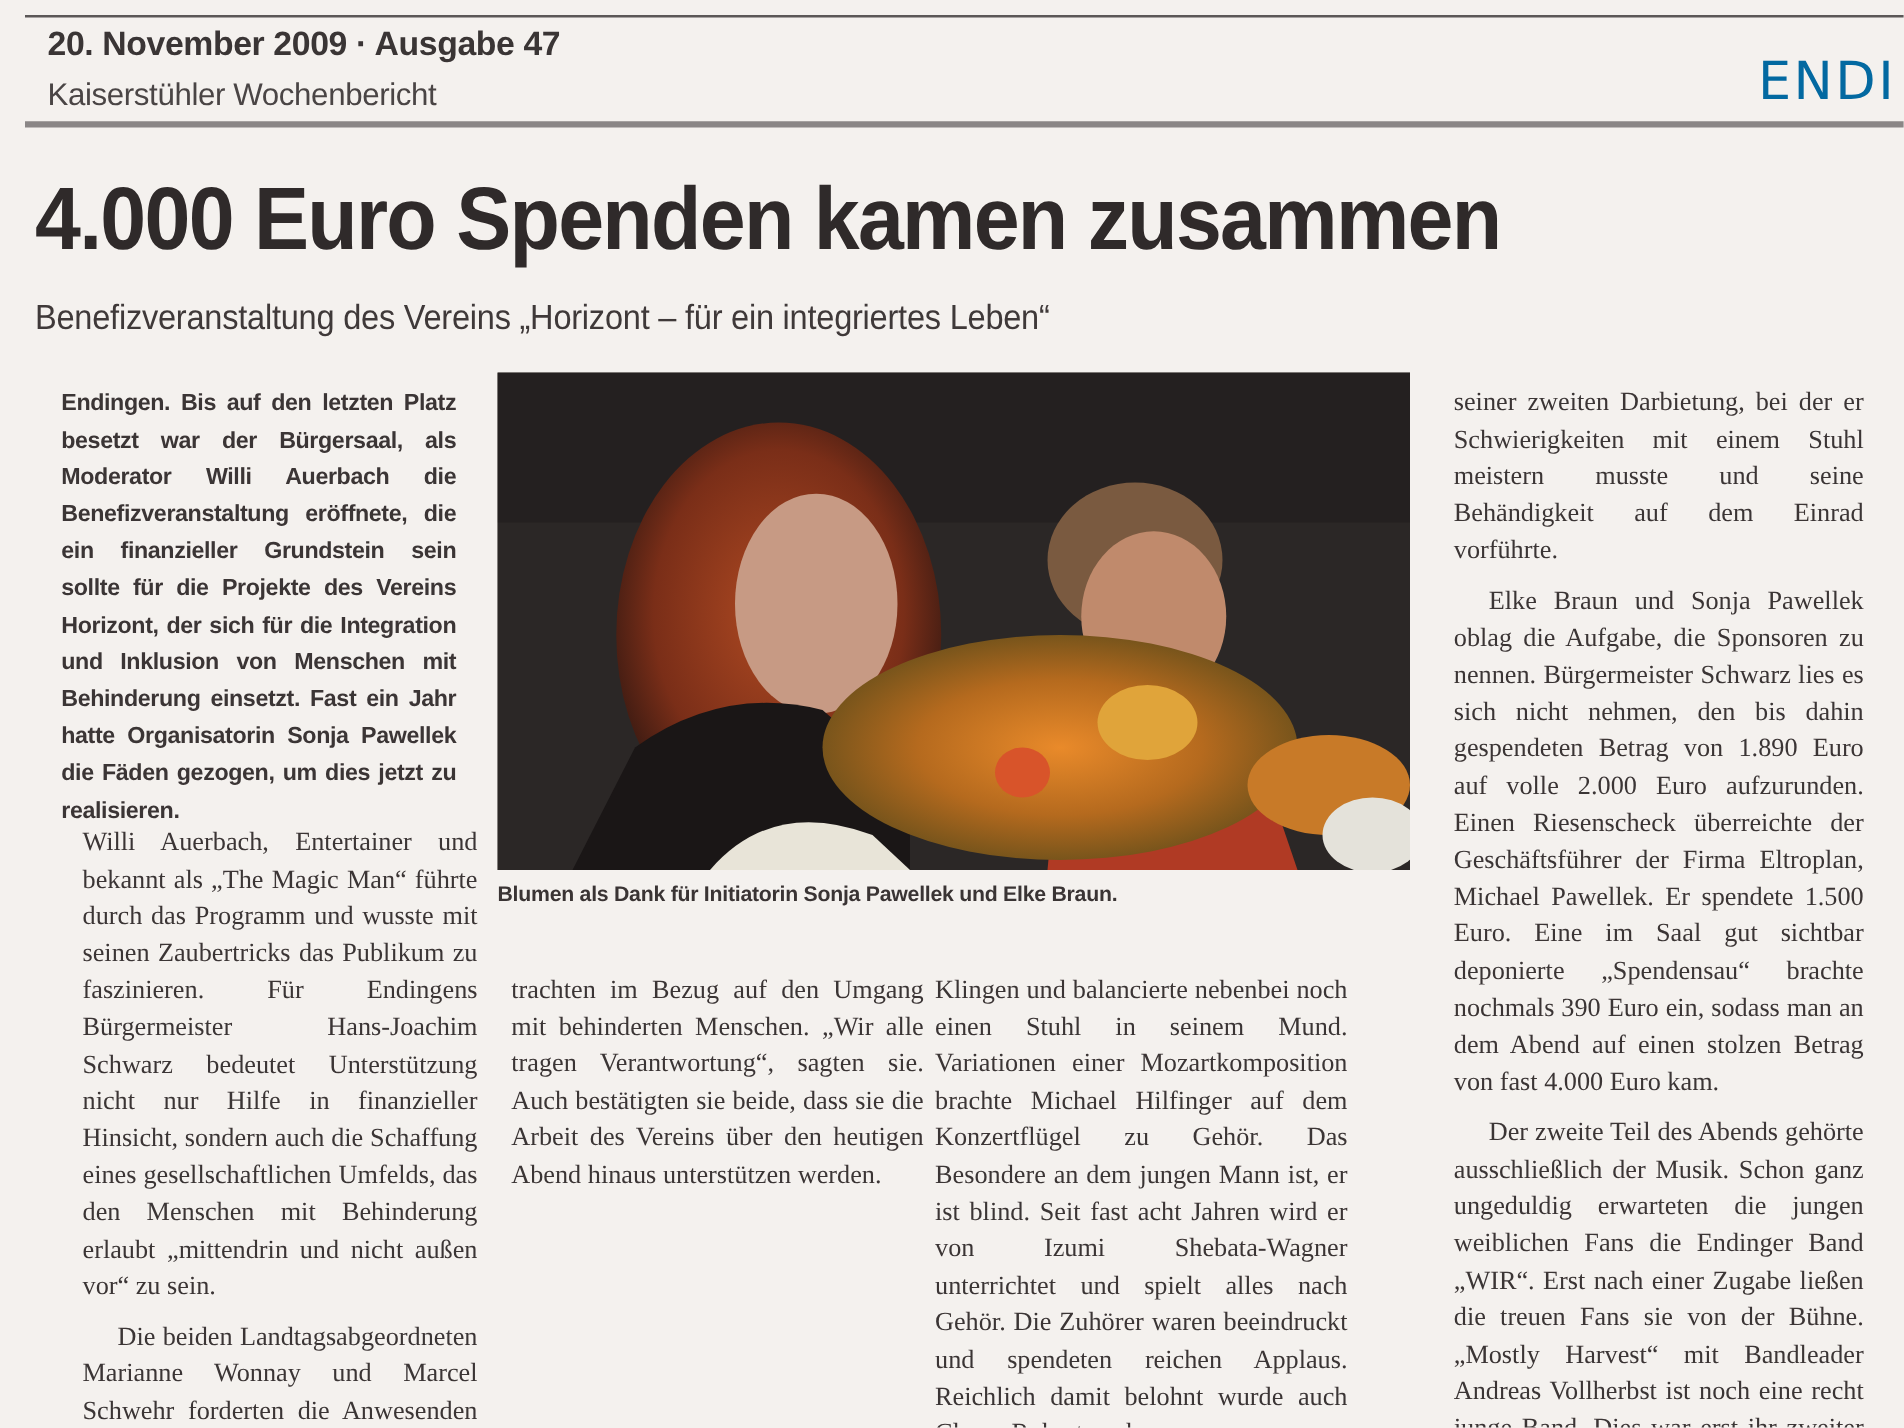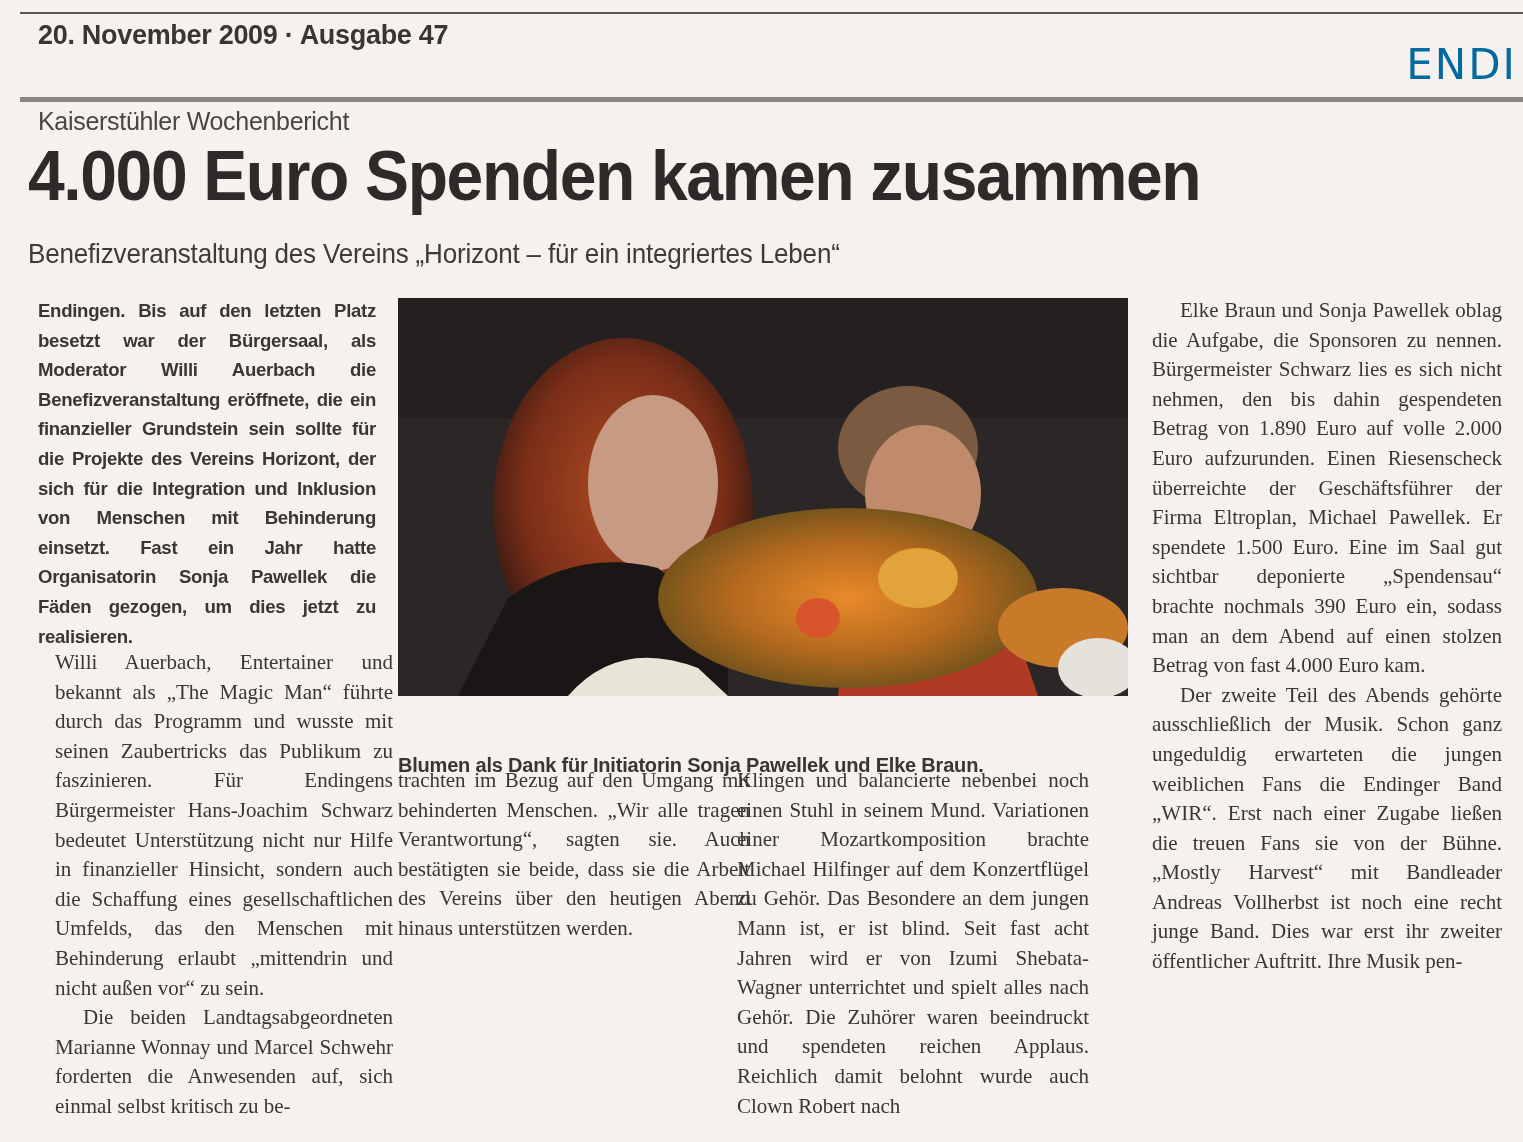--- a/index.html
+++ b/index.html
@@ -5,39 +5,39 @@
   html, body { margin:0; padding:0; }
   body {
     width:1523px; height:1142px; overflow:hidden;
     background:#f4f1ee;
     position:relative;
     color:#3a3433;
   }
   .rule-top { position:absolute; left:20px; right:0; top:12px; height:2px; background:#5b5757; }
   .rule-mid { position:absolute; left:20px; right:0; top:97px; height:5px; background:#8a8686; }
   .hdr-date { position:absolute; left:38px; top:20px; font-family:"Liberation Sans", sans-serif; font-weight:bold; font-size:27px; color:#3a3535; letter-spacing:-0.3px; }
-  .hdr-paper { position:absolute; left:38px; top:62px; font-family:"Liberation Sans", sans-serif; font-size:25px; color:#4a4545; letter-spacing:-0.3px;margin-top:45px; }
+  .hdr-paper { position:absolute; left:38px; top:62px; font-family:"Liberation Sans", sans-serif; font-size:25px; color:#4a4545; letter-spacing:-0.3px; }
   .hdr-section { position:absolute; right:6px; top:40px; font-family:"DejaVu Sans", sans-serif; font-size:42px; color:#0369a1; letter-spacing:2px; }
 
   .headline { position:absolute; left:28px; top:140px; font-family:"Liberation Sans", sans-serif; font-weight:bold; font-size:71px; color:#2f2a2a; letter-spacing:-1.5px; line-height:1; transform:scaleX(0.93); transform-origin:left top; white-space:nowrap; }
   .subhead { position:absolute; left:28px; top:238px; font-family:"Liberation Sans", sans-serif; font-size:28px; color:#3f3939; letter-spacing:-0.2px; white-space:nowrap; transform:scaleX(0.93); transform-origin:left top;}
 
   .col { position:absolute; font-family:"Liberation Serif", serif; font-size:21px; line-height:29.6px; color:#3b3535; text-align:justify; hyphens:manual; }
-  .col p { margin:0; }
+  .col p { margin:11px; }
   .col p.indent { text-indent:28px; }
   .lead { font-family:"Liberation Sans", sans-serif; font-weight:bold; font-size:18.6px; line-height:29.6px; color:#3b3535; letter-spacing:-0.3px; }
 
   .col1 { left:38px; width:338px; top:296px; }
   .col1b { left:55px; width:338px; top:648px; }
   .col2 { left:398px; width:352px; top:766px; }
   .col3 { left:737px; width:352px; top:766px; }
   .col4 { left:1152px; width:350px; top:296px; }
 
   .photo { position:absolute; left:398px; top:298px; width:730px; height:398px; background:#2a2624; overflow:hidden; }
-  .caption { position:absolute; left:398px; top:706px; font-family:"Liberation Sans", sans-serif; font-weight:bold; font-size:20px; color:#3a3434; letter-spacing:-0.2px; white-space:nowrap;margin-top:48px; }
+  .caption { position:absolute; left:398px; top:706px; font-family:"Liberation Sans", sans-serif; font-weight:bold; font-size:17px; color:#3a3434; letter-spacing:-0.2px; white-space:nowrap; }
 </style>
 </head>
 <body>
 
 <div class="rule-top"></div>
 <div class="hdr-date">20. November 2009 · Ausgabe 47</div>
 <div class="hdr-paper">Kaiserstühler Wochenbericht</div>
 <div class="hdr-section">ENDI</div>
 <div class="rule-mid"></div>
 
@@ -95,15 +95,16 @@
 
 <div class="col col2">
   <p>trachten im Bezug auf den Umgang mit behinderten Menschen. „Wir alle tragen Verantwortung“, sagten sie. Auch bestätigten sie beide, dass sie die Arbeit des Vereins über den heutigen Abend hinaus unterstützen werden.</p>
 </div>
 
 <div class="col col3">
   <p>Klingen und balancierte nebenbei noch einen Stuhl in seinem Mund. Variationen einer Mozartkomposition brachte Michael Hilfinger auf dem Konzertflügel zu Gehör. Das Besondere an dem jungen Mann ist, er ist blind. Seit fast acht Jahren wird er von Izumi Shebata-Wagner unterrichtet und spielt alles nach Gehör. Die Zuhörer waren beeindruckt und spendeten reichen Applaus. Reichlich damit belohnt wurde auch Clown Robert nach</p>
 </div>
 
 <div class="col col4">
+  <p>seiner zweiten Darbietung, bei der er Schwierigkeiten mit einem Stuhl meistern musste und seine Behändigkeit auf dem Einrad vorführte.</p>
   <p class="indent">Elke Braun und Sonja Pawellek oblag die Aufgabe, die Sponsoren zu nennen. Bürgermeister Schwarz lies es sich nicht nehmen, den bis dahin gespendeten Betrag von 1.890 Euro auf volle 2.000 Euro aufzurunden. Einen Riesenscheck überreichte der Geschäftsführer der Firma Eltroplan, Michael Pawellek. Er spendete 1.500 Euro. Eine im Saal gut sichtbar deponierte „Spendensau“ brachte nochmals 390 Euro ein, sodass man an dem Abend auf einen stolzen Betrag von fast 4.000 Euro kam.</p>
   <p class="indent">Der zweite Teil des Abends gehörte ausschließlich der Musik. Schon ganz ungeduldig erwarteten die jungen weiblichen Fans die Endinger Band „WIR“. Erst nach einer Zugabe ließen die treuen Fans sie von der Bühne. „Mostly Harvest“ mit Bandleader Andreas Vollherbst ist noch eine recht junge Band. Dies war erst ihr zweiter öffentlicher Auftritt. Ihre Musik pen-</p>
 </div>
 
 </body></html>

